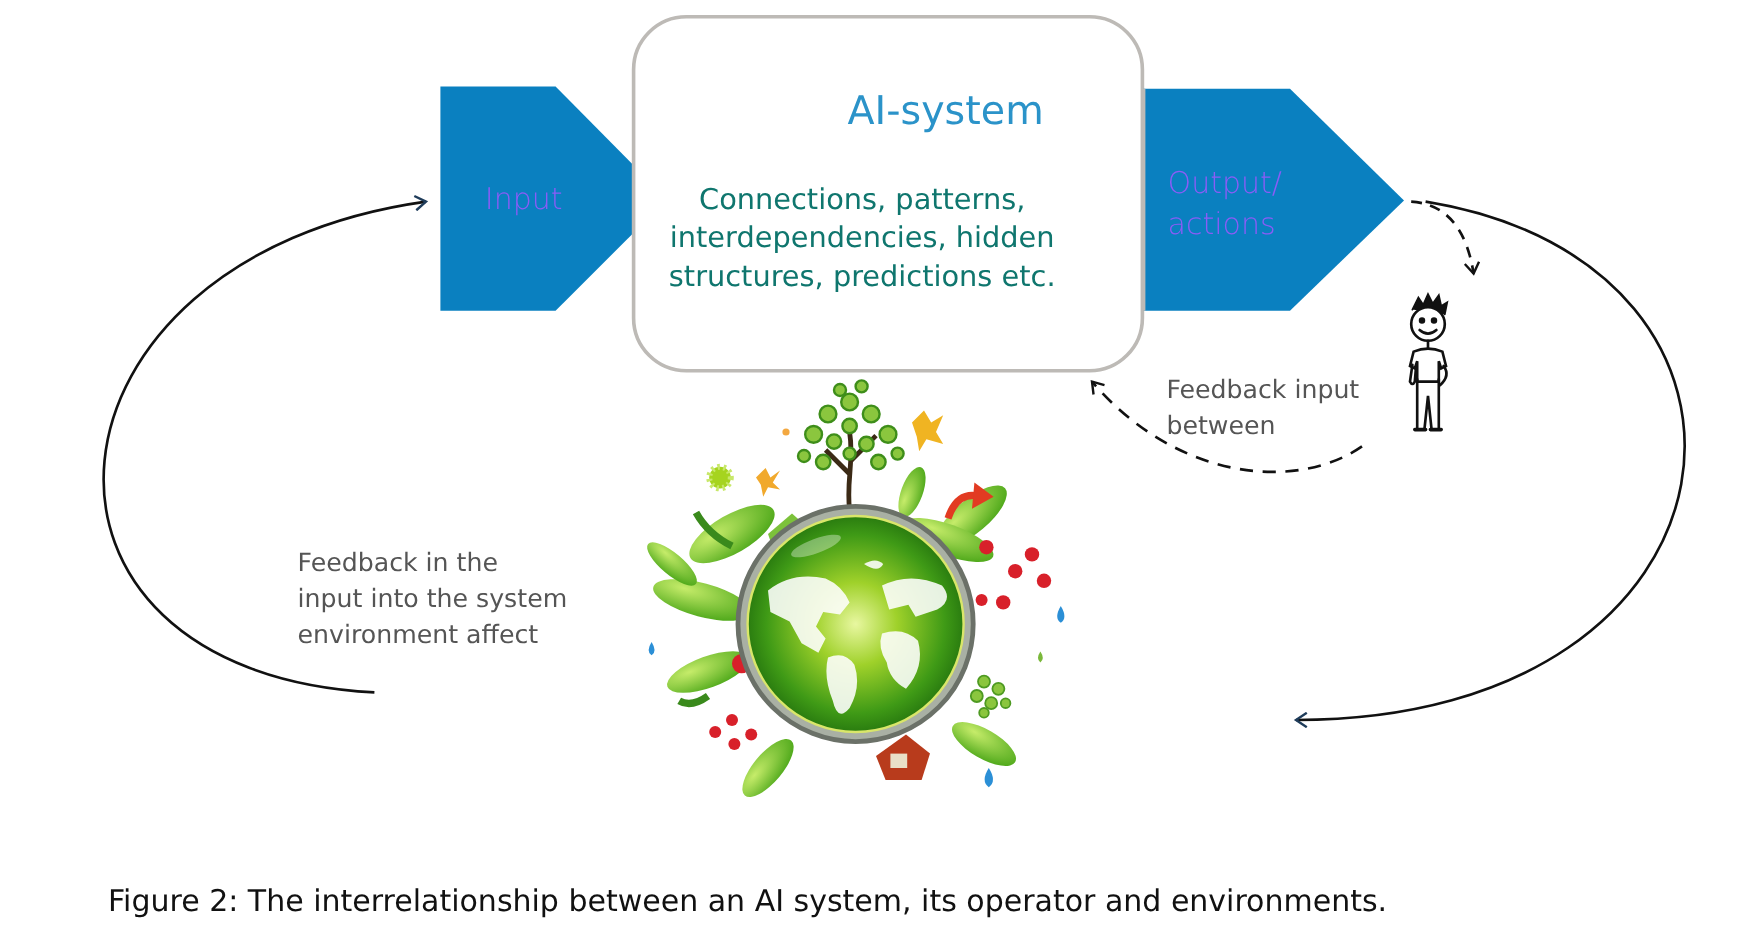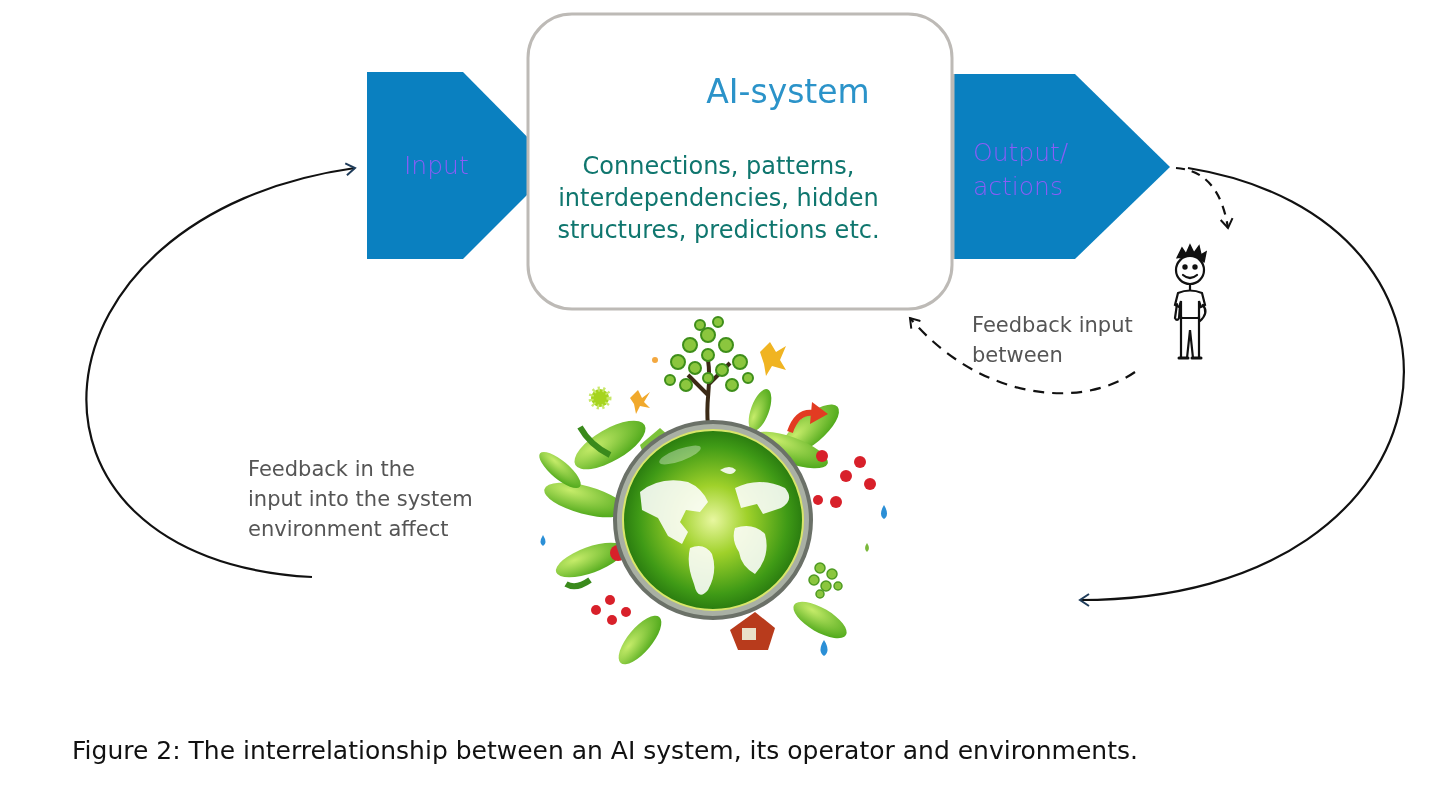--- a/index.html
+++ b/index.html
@@ -4,21 +4,21 @@
   <style>
     html, body { margin: 0; padding: 0; background: #ffffff; }
     body { width: 1456px; height: 790px; position: relative; overflow: hidden;
            font-family: "DejaVu Sans", sans-serif; }
     #diagram { position: absolute; left: 0; top: 0; }
     .lbl { position: absolute; font-family: "DejaVu Sans", sans-serif; }
     .shape-label { color: #8b5cf6; font-size: 25px; font-weight: 300; line-height: 31px; }
     .box-title { color: #2b93c9; font-size: 33px; text-align: center; width: 500px; padding-left: 11px; }
     .box-body { color: #0f766e; font-size: 24px; line-height: 32px; text-align: center; width: 383px; }
     .note { color: #555555; font-size: 21px; line-height: 30px; }
-    .caption { color: #111111; font-size: 25px; }
+    .caption { color: #111111; font-size: 25px; margin-left: 18px; }
   </style>
 </head>
 <body>
 
 <svg id="diagram" width="1456" height="790" viewBox="0 0 1456 790">
   <defs>
     <marker id="openArrow" markerWidth="14" markerHeight="14" refX="11" refY="7" orient="auto" markerUnits="userSpaceOnUse">
       <path d="M2,1 L11,7 L2,13" fill="none" stroke="#1f3c5a" stroke-width="2"></path>
     </marker>
     <marker id="dashArrow" markerWidth="14" markerHeight="14" refX="11" refY="7" orient="auto" markerUnits="userSpaceOnUse">

